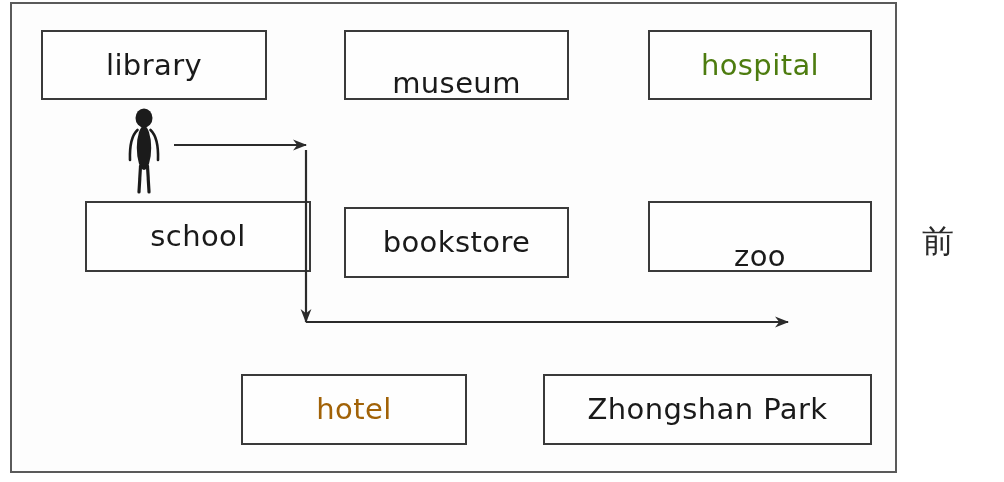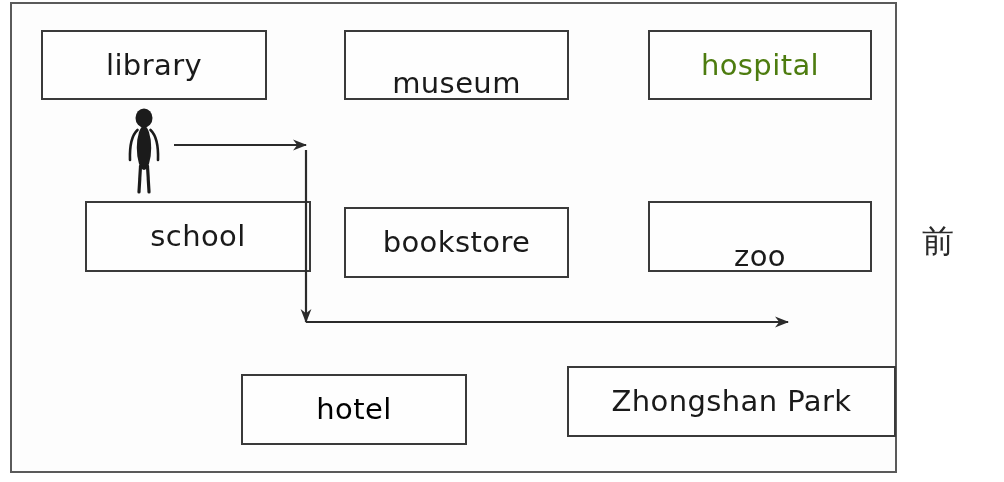--- a/index.html
+++ b/index.html
@@ -104,23 +104,23 @@
       <div class="place-box" style="left: 41px; top: 201px; width: 226px; height: 71px; border-color: rgb(58, 58, 58); margin-left: 44px;">
         <span class="place-label" style="color: rgb(26, 26, 26);">school</span>
       </div>
       <div class="place-box" style="left: 344px; top: 207px; width: 225px; height: 71px; border-color: rgb(58, 58, 58);">
         <span class="place-label" style="color: rgb(26, 26, 26);">bookstore</span>
       </div>
       <div class="place-box" style="left: 648px; top: 201px; width: 224px; height: 71px; border-color: rgb(58, 58, 58);">
         <span class="place-label" style="color: rgb(26, 26, 26); margin-top: 40px;">zoo</span>
       </div>
       <div class="place-box" style="left: 241px; top: 374px; width: 226px; height: 71px; border-color: rgb(58, 58, 58);">
-        <span class="place-label" style="color: #000000;">hotel</span>
+        <span class="place-label" style="color: #a16207;">hotel</span>
       </div>
-      <div class="place-box" style="left: 543px; top: 366px; width: 329px; height: 71px; border-color: rgb(58, 58, 58); margin-left: 24px;">
+      <div class="place-box" style="left: 543px; top: 374px; width: 329px; height: 71px; border-color: rgb(58, 58, 58);">
         <span class="place-label" style="color: rgb(26, 26, 26);">Zhongshan Park</span>
       </div>
     </div>
 
   <svg id="route-arrows" viewBox="0 0 1004 482" xmlns="http://www.w3.org/2000/svg">
     <defs>
       <marker id="arrowRight" markerWidth="14" markerHeight="12" refX="13" refY="6" orient="auto" markerUnits="userSpaceOnUse">
         <path d="M0,0.6 L14,6 L0,11.4 L4.2,6 Z" fill="#2b2b2b"></path>
       </marker>
       <marker id="arrowDown" markerWidth="14" markerHeight="13" refX="13" refY="6" orient="auto" markerUnits="userSpaceOnUse">

